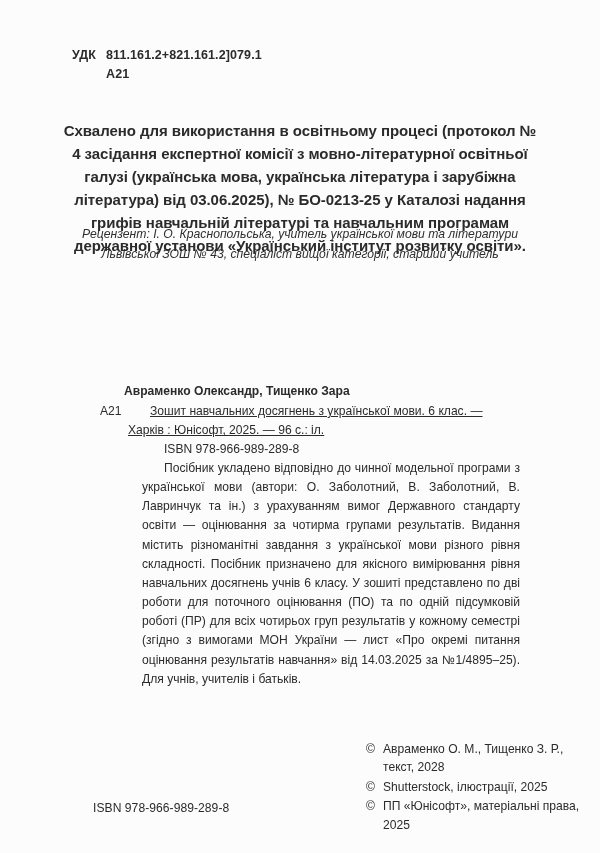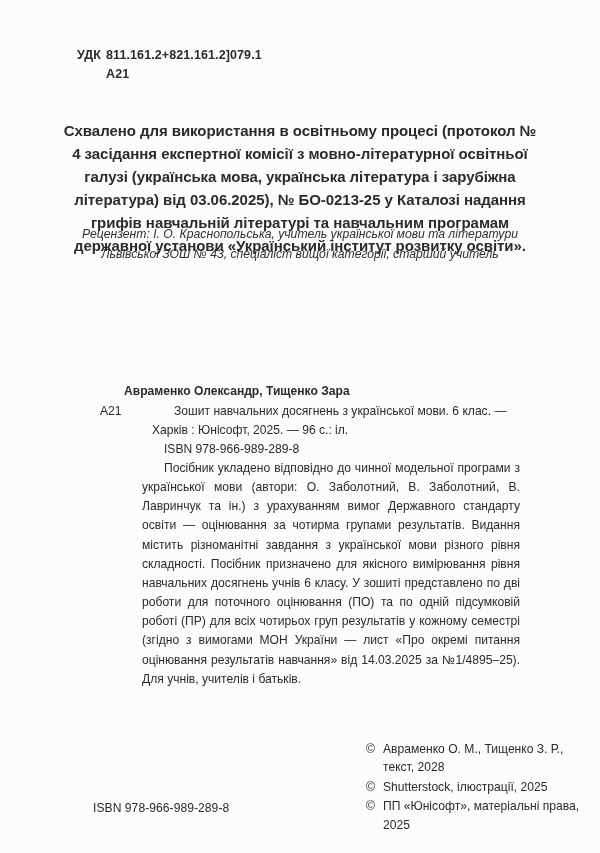--- a/index.html
+++ b/index.html
@@ -33,21 +33,20 @@
     letter-spacing: 0.1px;
     line-height: 1.55;
   }
   .udk-row {
     display: flex;
     align-items: baseline;
   }
   .udk-label {
     width: 34px;
     flex: 0 0 auto;
-    text-align: center;
   }
   .udk-code { white-space: nowrap; }
   .udk-index {
     margin-left: 34px;
   }
 
   
   .approval {
     position: absolute;
     left: 60px;
@@ -90,22 +89,23 @@
     position: relative;
     margin-top: 1px;
   }
   .bib-index {
     position: absolute;
     left: 0;
     top: 0;
     font-weight: 400;
   }
   .bib-title {
-    margin-left: 52px;
+    margin-left: 28px;
     text-indent: 22px;
+    text-decoration: underline;
   }
   .bib-isbn {
     margin-left: 42px;
     text-indent: 22px;
   }
 
   
   .annotation {
     position: absolute;
     left: 142px;

